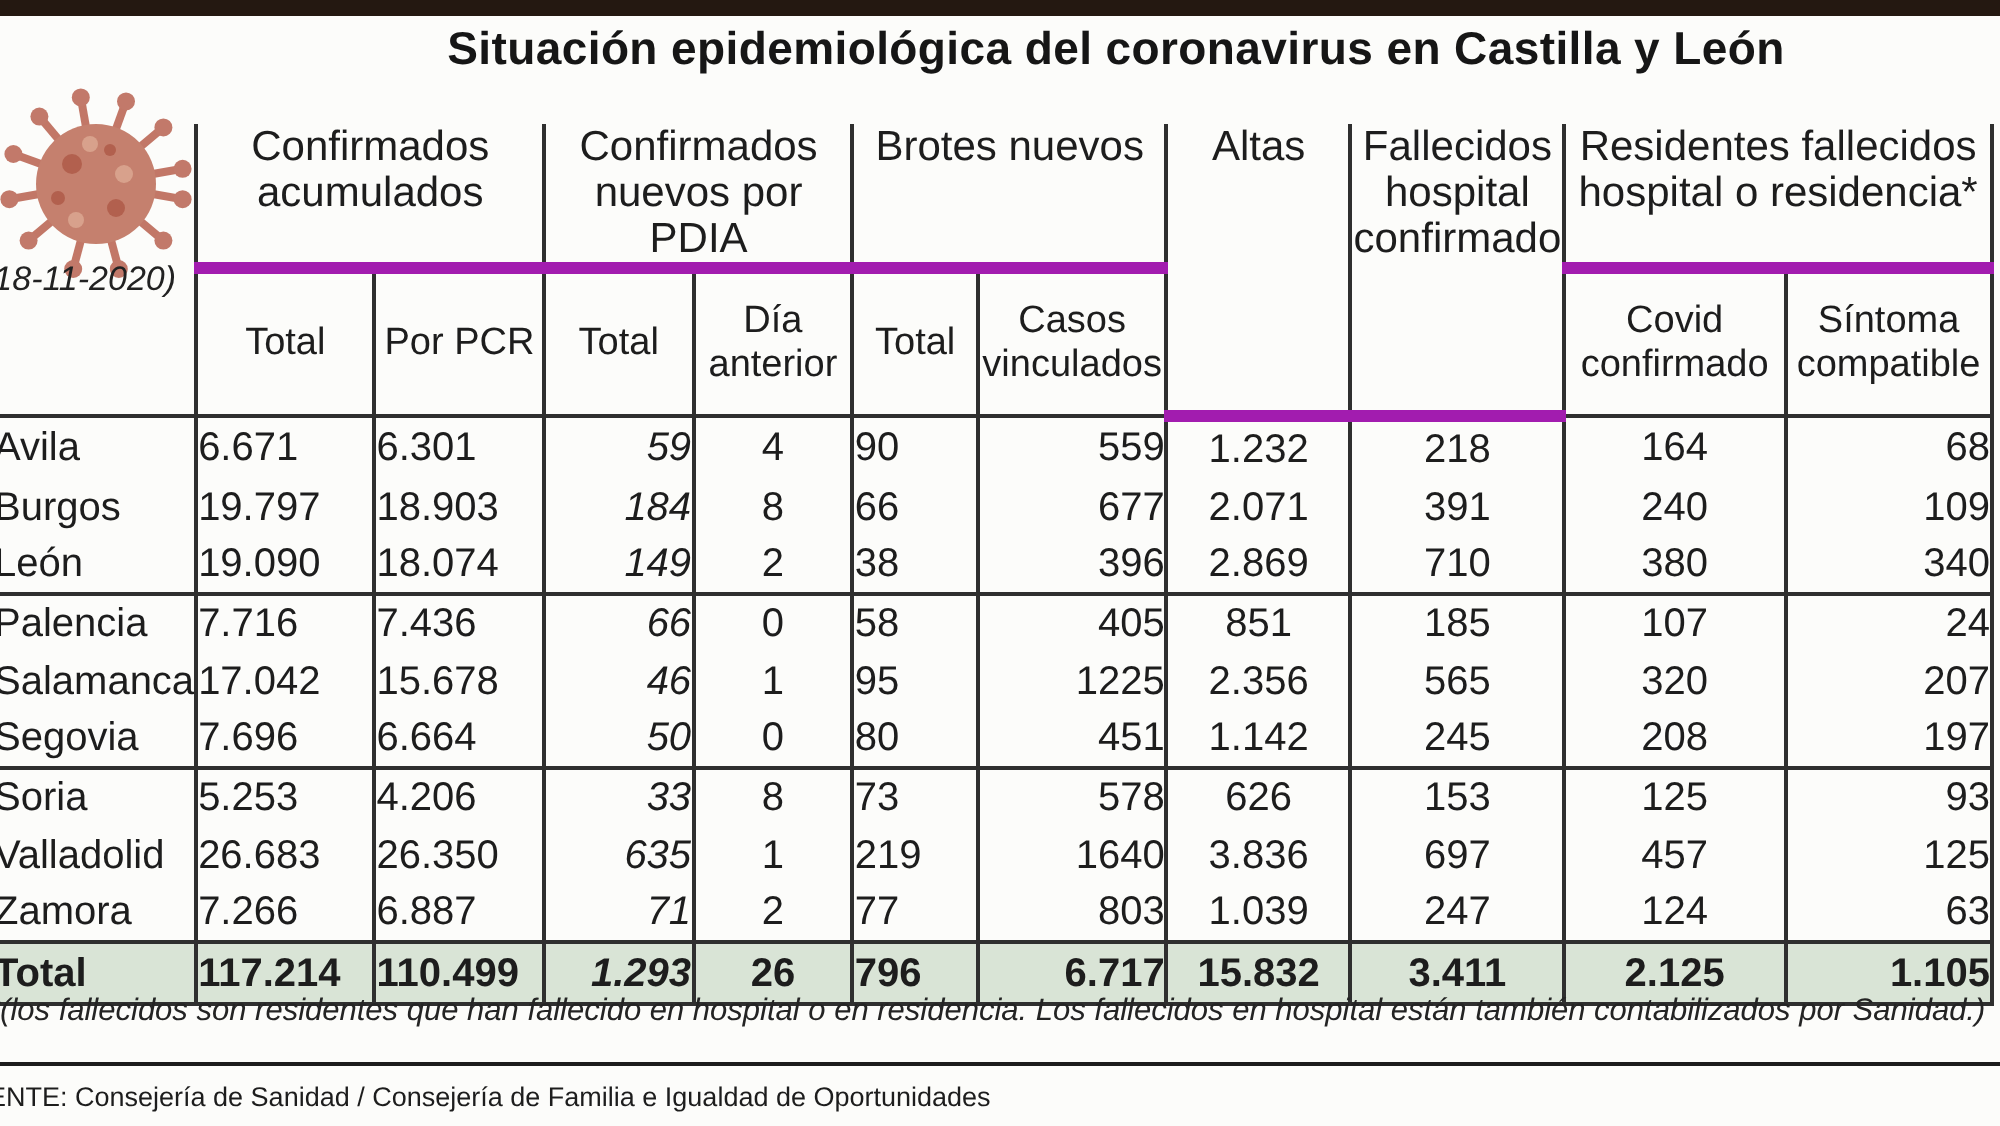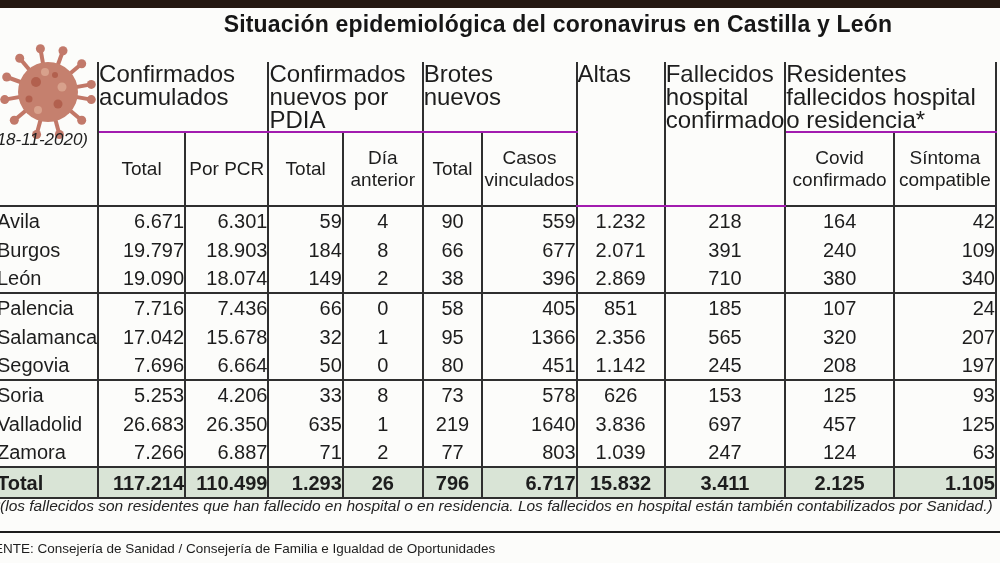--- a/index.html
+++ b/index.html
@@ -44,24 +44,24 @@
     font-weight: normal;
     border-left: 2px solid #2f2f2f;
     border-right: 2px solid #2f2f2f;
     overflow: hidden;
   }
   tr.row-groups { height: 58px; }
   tr.row-subs   { height: 74px; }
   .gh {
     vertical-align: top;
     padding-top: 5px;
-    text-align: left;
+    text-align: center;
     line-height: 23px;
-    font-size: 24px;
-    border-bottom: 2px solid #a21caf;
+    font-size: 21px;
+    border-bottom: 6px solid #a21caf;
   }
   .prov-head {
     border-left: none !important;
     border-bottom: 2px solid #2f2f2f;
   }
   .sh {
     vertical-align: middle;
     text-align: center;
     line-height: 22px;
     font-size: 19px;
@@ -71,24 +71,24 @@
   tbody td { line-height: 28px; white-space: nowrap; }
   tr.group-end td { border-bottom: 2px solid #2f2f2f; }
   tr.total-row { height: 31px; }
   tr.total-row td {
     background: #d9e4d6;
     font-weight: bold;
     border-top: 2px solid #2f2f2f;
     border-bottom: 2px solid #2f2f2f;
   }
   .col-prov       { text-align: left;  padding-left: 1px; border-left: none !important; }
-  .col-num-tight  { text-align: right; padding-right: 6px; }
-  .col-num-r8     { text-align: right; padding-right: 7px; }
+  .col-num-tight  { padding-right: 6px; }
+  .col-num-r8     { text-align: right; padding-right: 7px; font-style: italic; }
   .col-num-center { text-align: center; }
-  .col-num-r14    { text-align: center; padding-right: 15px; }
+  .col-num-r14    { text-align: left; padding-right: 15px; }
   .col-num-r18    { text-align: right; padding-right: 17px; }
   .footnote {
     position: absolute; left: -6px; top: 497px;
     width: 1100px;
     font-size: 15.5px; font-style: italic; color: #242424;
     white-space: nowrap;
   }
   .rule {
     position: absolute; left: 0; top: 531px;
     width: 100%; height: 2px; background: #1c1c1c;
@@ -194,21 +194,21 @@
           <td class="col-prov">Avila</td>
           <td class="col-num-tight">6.671</td>
           <td class="col-num-tight">6.301</td>
           <td class="col-num-r8">59</td>
           <td class="col-num-center">4</td>
           <td class="col-num-r14">90</td>
           <td class="col-num-r18">559</td>
           <td class="col-num-center">1.232</td>
           <td class="col-num-center">218</td>
           <td class="col-num-center">164</td>
-          <td class="col-num-r18">42</td>
+          <td class="col-num-r18">68</td>
         </tr>
         <tr>
           <td class="col-prov">Burgos</td>
           <td class="col-num-tight">19.797</td>
           <td class="col-num-tight">18.903</td>
           <td class="col-num-r8">184</td>
           <td class="col-num-center">8</td>
           <td class="col-num-r14">66</td>
           <td class="col-num-r18">677</td>
           <td class="col-num-center">2.071</td>
@@ -239,24 +239,24 @@
           <td class="col-num-r18">405</td>
           <td class="col-num-center">851</td>
           <td class="col-num-center">185</td>
           <td class="col-num-center">107</td>
           <td class="col-num-r18">24</td>
         </tr>
         <tr>
           <td class="col-prov">Salamanca</td>
           <td class="col-num-tight">17.042</td>
           <td class="col-num-tight">15.678</td>
-          <td class="col-num-r8">32</td>
+          <td class="col-num-r8">46</td>
           <td class="col-num-center">1</td>
           <td class="col-num-r14">95</td>
-          <td class="col-num-r18">1366</td>
+          <td class="col-num-r18">1225</td>
           <td class="col-num-center">2.356</td>
           <td class="col-num-center">565</td>
           <td class="col-num-center">320</td>
           <td class="col-num-r18">207</td>
         </tr>
         <tr class="group-end">
           <td class="col-prov">Segovia</td>
           <td class="col-num-tight">7.696</td>
           <td class="col-num-tight">6.664</td>
           <td class="col-num-r8">50</td>

